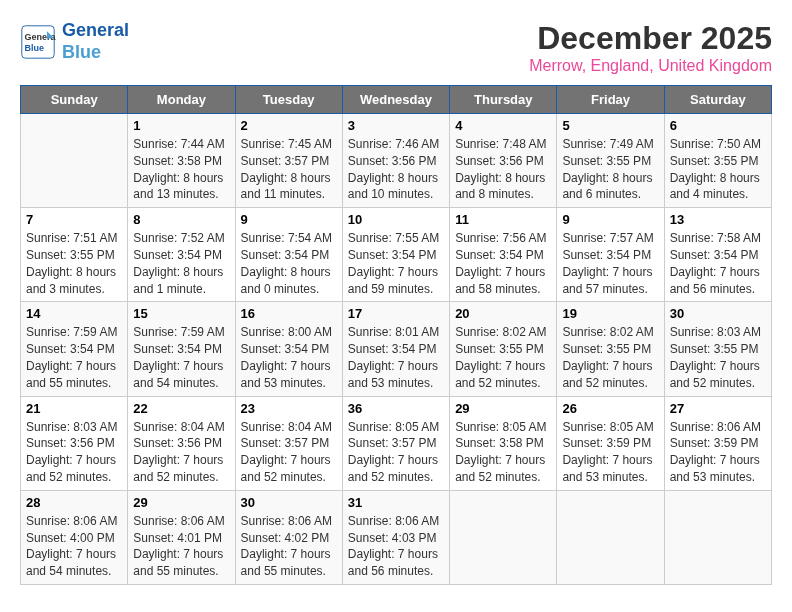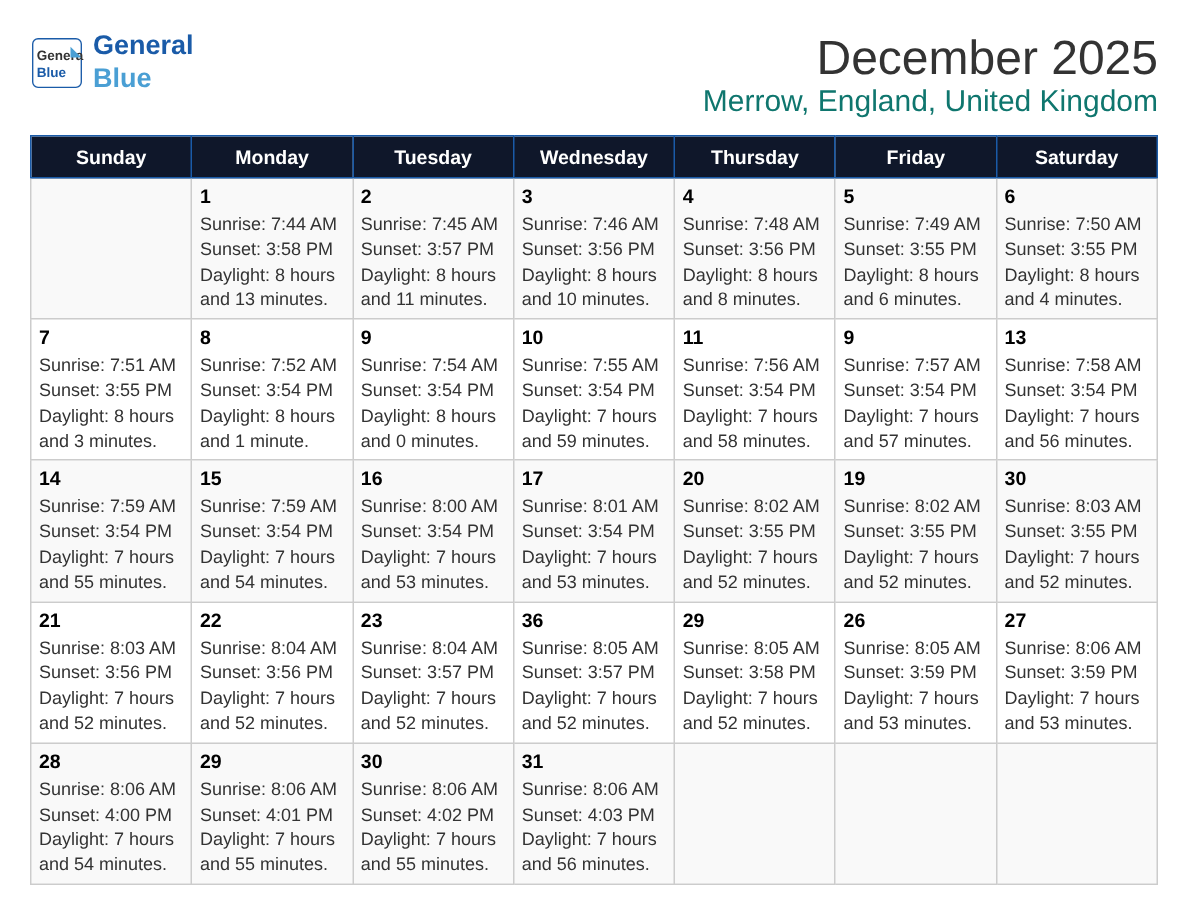--- a/index.html
+++ b/index.html
@@ -32,34 +32,34 @@
     }
     .logo-icon {
       width: 36px;
       height: 36px;
     }
     .title-area {
       text-align: right;
     }
     .month-title {
       font-size: 32px;
-      font-weight: normal;
+      font-weight: bold;
       color: #333;
     }
     .location-title {
-      font-size: 20px;
-      color: #0f766e;
+      font-size: 16px;
+      color: #ec4899;
     }
     table {
       width: 100%;
       border-collapse: collapse;
       font-size: 11px;
     }
     thead tr th {
-      background-color: #0f172a;
+      background-color: #737373;
       color: #fff;
       text-align: center;
       padding: 6px 4px;
       font-size: 13px;
       font-weight: bold;
       border: 1px solid #1a5ba8;
       margin-left: 12px;
     }
     tbody tr td {
       border: 1px solid #ccc;

